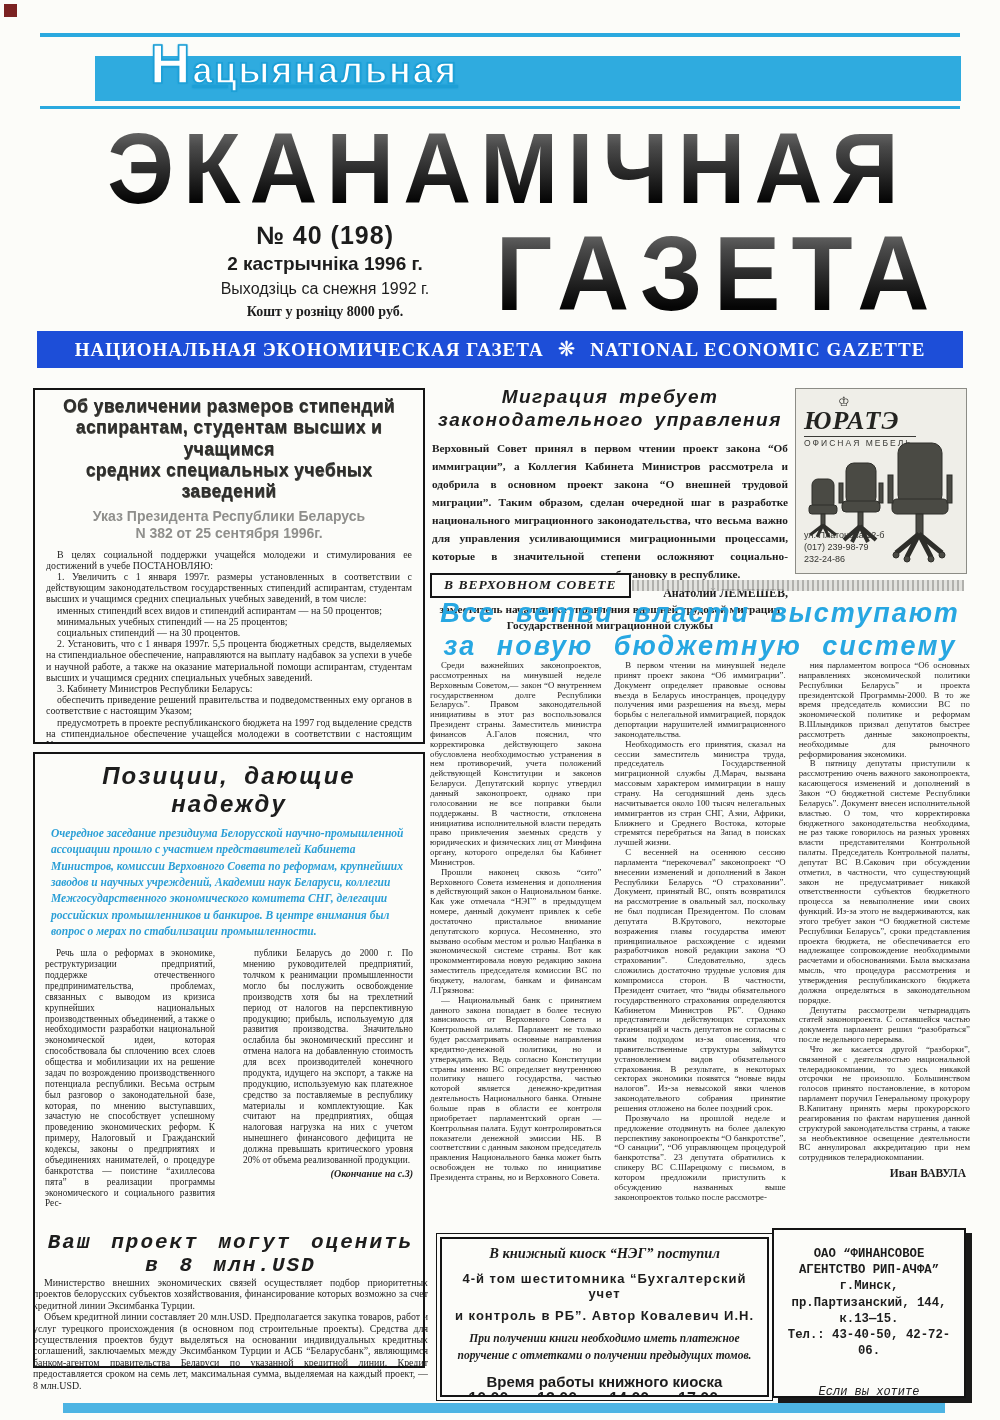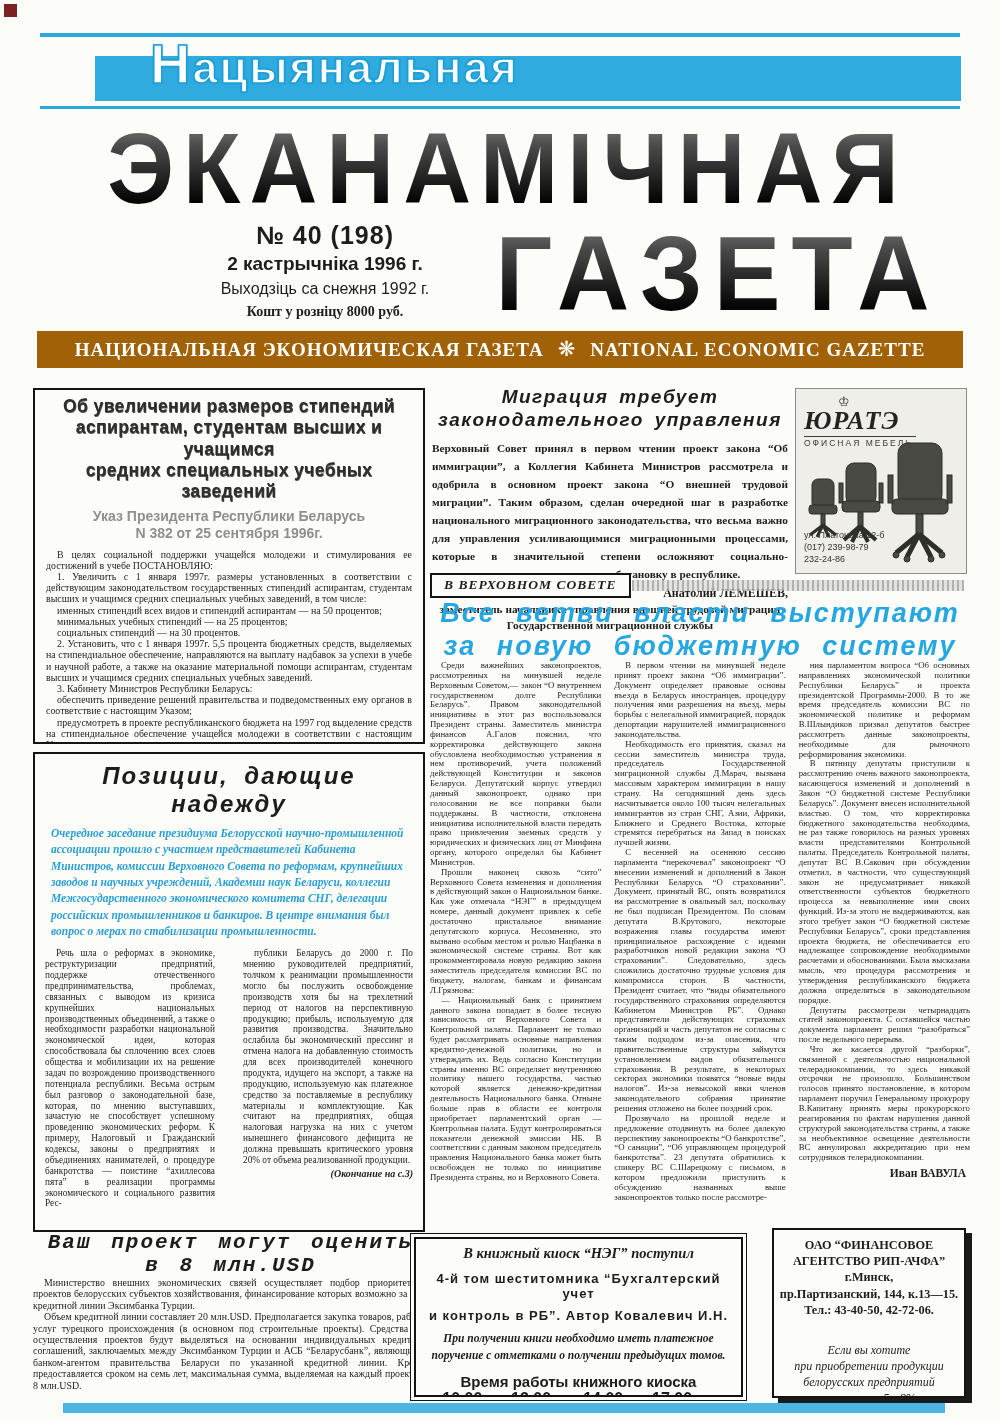--- a/index.html
+++ b/index.html
@@ -17,37 +17,37 @@
   .band-cyan { left:95px; top:56px; width:866px; height:45px; background:#2fabdf; }
   .rule-cyan-mid { left:40px; top:106px; width:920px; height:3px; background:#2aa9df; }
   .masthead-word {
     left:150px; top:36px; display:flex; align-items:baseline;
     font-family:"Liberation Sans", sans-serif; font-weight:700; color:#fff;
     -webkit-text-stroke:1.6px #1d9fd6;
     text-shadow:0 0 2px #1d9fd6, 0 0 2px #1d9fd6;
     letter-spacing:2px;
   }
   .masthead-word .initial { font-size:56px; line-height:1; }
-  .masthead-word .rest { font-size:45px; line-height:1; }
+  .masthead-word .rest { font-size:36px; line-height:1;text-decoration:underline; }
   .paper-title {
     font-family:"Liberation Sans", sans-serif; font-weight:700; text-align:center;
     background:linear-gradient(180deg,#8a8a8a 0%, #4a4a4a 30%, #050505 78%);
     -webkit-background-clip:text; background-clip:text;
     color:#161616; -webkit-text-fill-color:transparent;
     transform:scaleY(1.06); transform-origin:top center; white-space:nowrap;
   }
   .title1 { left:55px; top:112px; width:905px; font-size:94px; letter-spacing:9px; }
   .title2 { left:468px; top:212px; width:500px; font-size:100px; letter-spacing:11px; }
   .issue-block { left:130px; top:221px; width:390px; text-align:center; font-family:"Liberation Sans", sans-serif; }
   .issue-number { font-size:25px; font-weight:700; letter-spacing:1px; }
   .issue-date { font-size:19px; font-weight:700; margin-top:3px; }
   .issue-since { font-size:16px; margin-top:5px; }
   .issue-price { font-family:"Liberation Serif", serif; font-size:14px; font-weight:700; margin-top:6px; }
   .banner {
-    left:37px; top:331px; width:926px; height:37px; background:#a16207;
+    left:37px; top:331px; width:926px; height:37px; background:#1d4ed8;
     display:flex; align-items:center; justify-content:center;
     color:#fff; font-weight:700; font-size:19px; letter-spacing:1px; white-space:nowrap;
   }
   .banner .star { font-size:21px; padding:0 14px; font-weight:400; }
 
   
   .np { text-indent:11px; text-align:justify; hyphens:none; }
 
   
   .decree-box {
@@ -56,21 +56,21 @@
   }
   .decree-title { text-align:center; font-family:"Liberation Sans", sans-serif; font-weight:700;
     font-size:17.5px; line-height:1.22; color:#2e2e2c; letter-spacing:.4px;
     text-shadow:.5px .5px 0 #55554f; }
   .decree-subtitle { text-align:center; font-family:"Liberation Sans", sans-serif; font-weight:700;
     font-size:14px; line-height:1.25; color:#8f8f8c; margin-top:5px; }
   .decree-body { margin-top:6px; font-size:9.9px; line-height:1.13; }
 
   
   .positions-box {
-    left:33px; top:752px; width:392px; height:480px;
+    left:33px; top:752px; width:392px; height:616px;
     border:2px solid #141414; padding:8px 10px; overflow:hidden; background:#fcfcf9;
   }
   .positions-headline { text-align:center; font-family:"Liberation Sans", sans-serif;
     font-weight:700; font-style:italic; font-size:24px; letter-spacing:2px; word-spacing:7px; }
   .positions-intro { margin:7px 6px 9px; color:#2b9fd6; font-weight:700; font-style:italic;
     font-size:11.5px; line-height:1.42; }
   .positions-cols { display:flex; gap:28px; height:300px; overflow:hidden; }
   .positions-col { width:50%; font-size:9.3px; line-height:1.17; }
   .positions-ending { text-align:right; font-style:italic; font-weight:700; font-size:10px; margin-top:2px; }
 
@@ -107,35 +107,35 @@
     background:repeating-linear-gradient(90deg,#9e9e9a 0 2px,#dcdcd8 2px 5px);
     opacity:.8; }
   .sc-headline { left:430px; top:597px; width:540px; text-align:center;
     font-family:"Liberation Sans", sans-serif; font-weight:700; font-style:italic;
     font-size:27px; line-height:1.22; color:#27a7e2; letter-spacing:2px; word-spacing:11px; white-space:nowrap; }
   .sc-cols { left:430px; top:661px; width:540px; height:566px; display:flex; gap:13px; overflow:hidden; }
   .sc-col { width:33.33%; font-size:8.8px; line-height:1.12; }
   .sc-sign { text-align:right; font-weight:700; font-size:11.5px; margin-top:4px; padding-right:4px; }
 
   
-  .kiosk { left:410px; top:1233px; width:337px; height:168px; border:1px solid #141414;
+  .kiosk { left:436px; top:1233px; width:337px; height:168px; border:1px solid #141414;
     padding:3px; background:#fcfcf9; }
   .kiosk-inner { border:2px solid #141414; height:100%; text-align:center; padding:6px 8px; overflow:hidden; }
   .kiosk-line1 { font-weight:700; font-style:italic; font-size:14.5px; }
   .kiosk-line2 { font-family:"Liberation Sans", sans-serif; font-weight:700; font-size:13px;
     letter-spacing:1px; margin-top:9px; }
   .kiosk-line3 { font-family:"Liberation Sans", sans-serif; font-weight:700; font-size:13px;
     letter-spacing:1px; margin-top:7px; }
   .kiosk-note { font-weight:700; font-style:italic; font-size:11.5px; line-height:1.5; margin-top:7px; }
   .kiosk-hours1 { font-family:"Liberation Sans", sans-serif; font-weight:700; font-size:15px; margin-top:8px; }
   .kiosk-hours2 { font-family:"Liberation Sans", sans-serif; font-weight:700; font-size:16px; }
 
   
   .finance { left:772px; top:1228px; width:194px; height:170px; border:2px solid #141414;
-    box-shadow:6px 5px 0 0 #1a1a1a; background:#fcfcf9; text-align:center; padding:7px 4px; overflow:hidden; }
+    box-shadow:6px 5px 0 0 #1a1a1a; background:#fcfcf9; text-align:center; padding:16px 4px; overflow:hidden;font-family:Liberation Mono, monospace; }
   .finance-title { font-weight:700; font-size:12.3px; line-height:1.32; }
   .finance-promo { font-style:italic; font-size:12px; line-height:1.32; margin-top:25px; color:#222; }
 
   .bottom-stripe { left:63px; top:1403px; width:882px; height:10px; background:#4db4e3; }
 </style>
 </head>
 <body>
 
 <div class="page">
 

